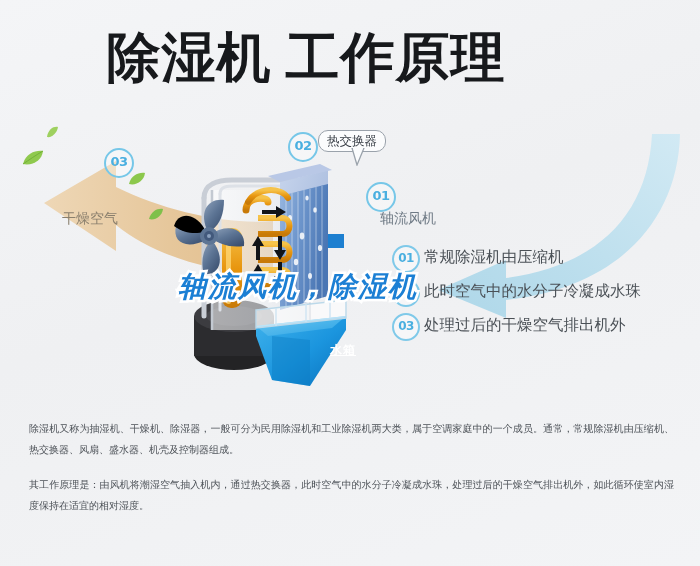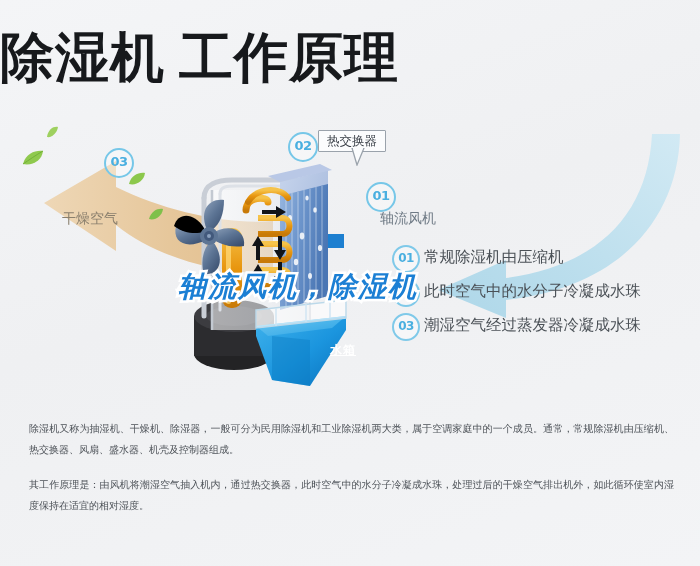--- a/index.html
+++ b/index.html
@@ -11,21 +11,21 @@
     position:relative;
   }
   #page{
     position:relative;width:700px;height:566px;
     background:linear-gradient(160deg,#f4f5f7 0%,#eff0f2 45%,#f3f4f6 100%);
   }
 
   
   .title-wrap{
     position:absolute;left:0;top:28px;width:612px;
-    white-space:nowrap;
+    text-align:center;white-space:nowrap;
   }
   .title-a,.title-b{
     display:inline-block;
     font-size:54px;line-height:60px;font-weight:700;
     letter-spacing:1px;
     font-family:"DejaVu Sans","Liberation Sans",sans-serif;
     vertical-align:middle;
   }
   .title-a{color:#17191c;}
   .title-b{color:#17191c;margin-left:14px;font-weight:700;}
@@ -55,21 +55,21 @@
     background:rgba(255,255,255,0.35);
     letter-spacing:-0.5px;
   }
   .m03{left:104px;top:38px;}
   .m02{left:288px;top:22px;}
   .m01{left:366px;top:72px;}
 
   
   .callout{
     position:absolute;left:318px;top:20px;
-    padding:2px 8px;border:1.4px solid #9aa2ab;border-radius:1px;
+    padding:2px 8px;border:1.4px solid #9aa2ab;border-radius:10px;
     background:#fbfcfd;color:#3b4149;font-size:12.5px;line-height:16px;
     white-space:nowrap;
   }
   .callout-tail{
     position:absolute;left:350px;top:38px;width:16px;height:18px;
   }
 
   .air-label{
     position:absolute;color:#6d7379;font-size:14px;white-space:nowrap;
     font-weight:400;
@@ -324,21 +324,21 @@
     <div class="step">
       <div class="num">01</div>
       <div class="txt">常规除湿机由压缩机</div>
     </div>
     <div class="step">
       <div class="num">02</div>
       <div class="txt">此时空气中的水分子冷凝成水珠</div>
     </div>
     <div class="step">
       <div class="num">03</div>
-      <div class="txt">潮湿空气经过蒸发器冷凝成水珠</div>
+      <div class="txt">处理过后的干燥空气排出机外</div>
     </div>
   </div>
 
   <div class="overlay-text">
     <span>轴流风机，除湿机</span>
   </div>
 
   <div class="copy">
     <p>除湿机又称为抽湿机、干燥机、除湿器，一般可分为民用除湿机和工业除湿机两大类，属于空调家庭中的一个成员。通常，常规除湿机由压缩机、热交换器、风扇、盛水器、机壳及控制器组成。</p>
     <p>其工作原理是：由风机将潮湿空气抽入机内，通过热交换器，此时空气中的水分子冷凝成水珠，处理过后的干燥空气排出机外，如此循环使室内湿度保持在适宜的相对湿度。</p>

